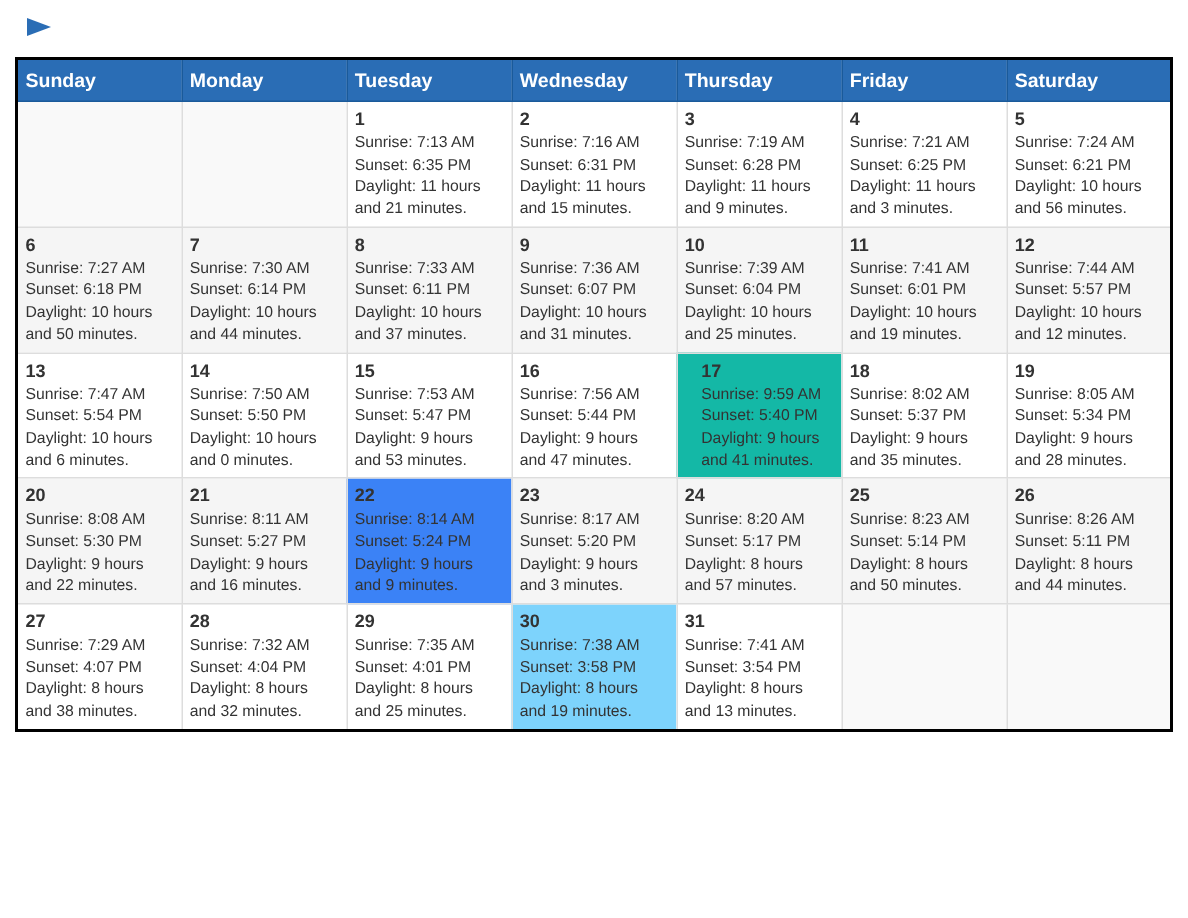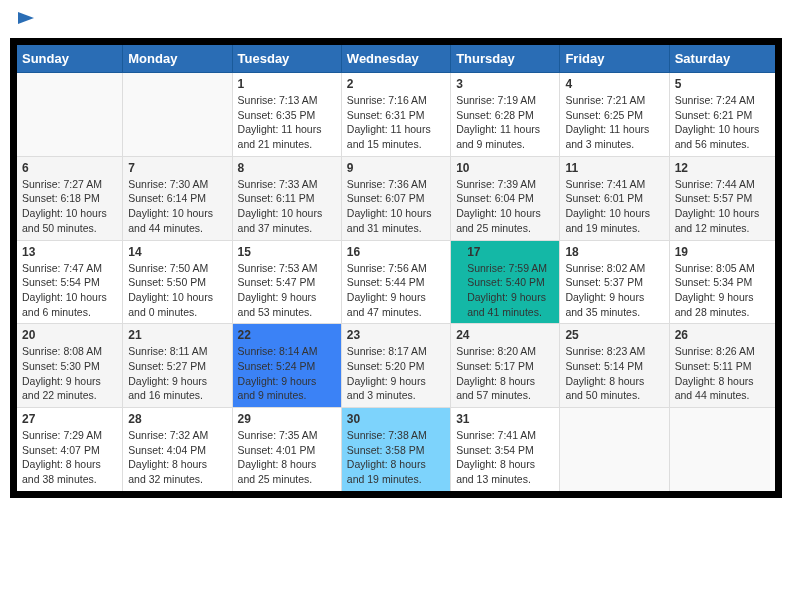--- a/index.html
+++ b/index.html
@@ -50,21 +50,21 @@
       color: #333;
       line-height: 1.1;
     }
     .subtitle {
       font-size: 15px;
       color: #555;
     }
     .calendar {
       width: 100%;
       border-collapse: collapse;
-      border: 7px solid #000000;
+      border: 2px solid #000000;
     }
     .calendar th {
       background-color: #2a6db5;
       color: white;
       text-align: left;
       padding: 6px 5px;
       font-size: 13px;
       font-weight: bold;
       border: 1px solid #1a5a9a;
     }
@@ -199,21 +199,21 @@
         <td style="background: rgb(255, 255, 255);">
           <span class="day-number">15</span>
           <div class="day-info"><span>Sunrise: 7:53 AM</span><br><span>Sunset: 5:47 PM</span><br><span>Daylight: 9 hours and 53 minutes.</span></div>
         </td>
         <td style="background: rgb(255, 255, 255);">
           <span class="day-number">16</span>
           <div class="day-info"><span>Sunrise: 7:56 AM</span><br><span>Sunset: 5:44 PM</span><br><span>Daylight: 9 hours and 47 minutes.</span></div>
         </td>
         <td style="background: #14b8a6; padding-left: 16px;">
           <span class="day-number">17</span>
-          <div class="day-info"><span>Sunrise: 7:59 AM</span><br><span>Sunset: 5:40 PM</span><br><span>Daylight: 9 hours and 41 minutes.</span></div>
+          <div class="day-info"><span>Sunrise: 9:59 AM</span><br><span>Sunset: 5:40 PM</span><br><span>Daylight: 9 hours and 41 minutes.</span></div>
         </td>
         <td style="background: rgb(255, 255, 255);">
           <span class="day-number">18</span>
           <div class="day-info"><span>Sunrise: 8:02 AM</span><br><span>Sunset: 5:37 PM</span><br><span>Daylight: 9 hours and 35 minutes.</span></div>
         </td>
         <td style="background: rgb(255, 255, 255);">
           <span class="day-number">19</span>
           <div class="day-info"><span>Sunrise: 8:05 AM</span><br><span>Sunset: 5:34 PM</span><br><span>Daylight: 9 hours and 28 minutes.</span></div>
         </td>
       </tr>

